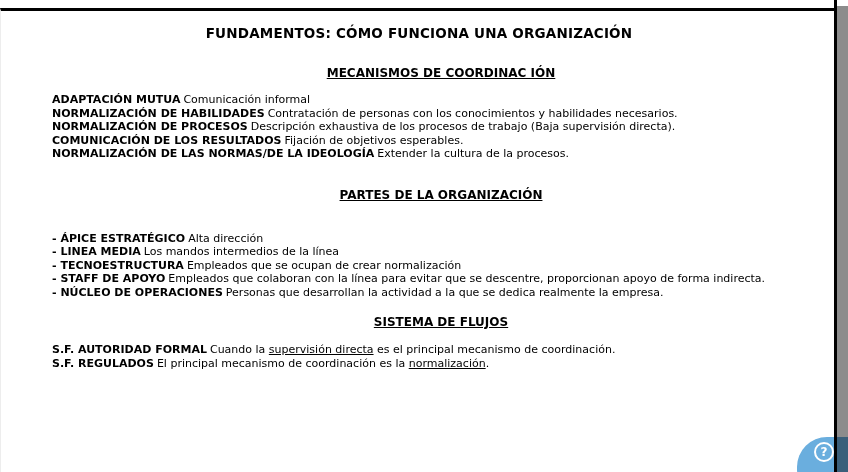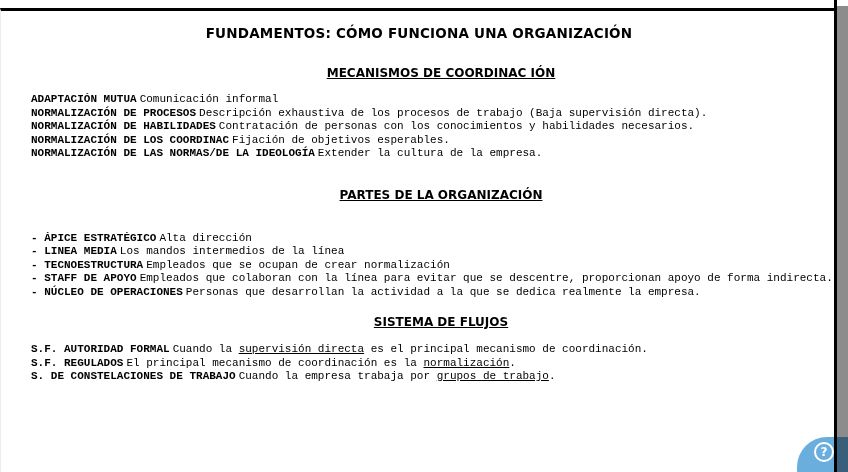--- a/index.html
+++ b/index.html
@@ -56,24 +56,23 @@
     padding-left: 44px;
   }
   .mt-h1 { margin-top: 25px; }
   .mt-b1 { margin-top: 13px; }
   .mt-h2 { margin-top: 27px; }
   .mt-b2 { margin-top: 30px; }
   .mt-h3 { margin-top: 16px; }
   .mt-b3 { margin-top: 14px; }
 
   .items {
-    padding-left: 30px;
+    padding-left: 51px;
     padding-right: 8px;
     overflow: hidden;
-    font-family: Liberation Mono, monospace;
   }
   .row {
     margin: 0;
     font-size: 11px;
     line-height: 13.5px;
     white-space: nowrap;
   }
   .term { font-weight: bold; margin-right: 3px; }
   .u { text-decoration: underline; }
 
@@ -105,40 +104,39 @@
 </head>
 <body>
 
 <div class="page">
 
   <h1 class="doc-title">FUNDAMENTOS: CÓMO FUNCIONA UNA ORGANIZACIÓN</h1>
 
   <h2 class="sec-heading mt-h1">MECANISMOS DE COORDINAC IÓN</h2>
   <div class="items mt-b1">
     <p class="row"><span class="term">ADAPTACIÓN MUTUA</span><span>Comunicación informal</span></p>
+    <p class="row"><span class="term">NORMALIZACIÓN DE HABILIDADES</span><span>Contratación de personas con los conocimientos y habilidades necesarios.</span></p>
     <p class="row"><span class="term">NORMALIZACIÓN DE PROCESOS</span><span>Descripción exhaustiva de los procesos de trabajo (Baja supervisión directa).</span></p>
-    <p class="row"><span class="term">NORMALIZACIÓN DE HABILIDADES</span><span>Contratación de personas con los conocimientos y habilidades necesarios.</span></p>
-    <p class="row"><span class="term">NORMALIZACIÓN DE LOS COORDINAC</span><span>Fijación de objetivos esperables.</span></p>
-    <p class="row"><span class="term">NORMALIZACIÓN DE LAS NORMAS/DE LA IDEOLOGÍA</span><span>Extender la cultura de la empresa.</span></p>
+    <p class="row"><span class="term">COMUNICACIÓN DE LOS RESULTADOS</span><span>Fijación de objetivos esperables.</span></p>
+    <p class="row"><span class="term">NORMALIZACIÓN DE LAS NORMAS/DE LA IDEOLOGÍA</span><span>Extender la cultura de la procesos.</span></p>
   </div>
 
   <h2 class="sec-heading mt-h2">PARTES DE LA ORGANIZACIÓN</h2>
   <div class="items mt-b2">
     <p class="row"><span class="term">- ÁPICE ESTRATÉGICO</span><span>Alta dirección</span></p>
     <p class="row"><span class="term">- LINEA MEDIA</span><span>Los mandos intermedios de la línea</span></p>
     <p class="row"><span class="term">- TECNOESTRUCTURA</span><span>Empleados que se ocupan de crear normalización</span></p>
     <p class="row"><span class="term">- STAFF DE APOYO</span><span>Empleados que colaboran con la línea para evitar que se descentre, proporcionan apoyo de forma indirecta.</span></p>
     <p class="row"><span class="term">- NÚCLEO DE OPERACIONES</span><span>Personas que desarrollan la actividad a la que se dedica realmente la empresa.</span></p>
   </div>
 
   <h2 class="sec-heading mt-h3">SISTEMA DE FLUJOS</h2>
   <div class="items mt-b3">
     <p class="row"><span class="term">S.F. AUTORIDAD FORMAL</span><span>Cuando la </span><span class="u">supervisión directa</span><span> es el principal mecanismo de coordinación.</span></p>
     <p class="row"><span class="term">S.F. REGULADOS</span><span>El principal mecanismo de coordinación es la </span><span class="u">normalización</span><span>.</span></p>
-    <p class="row"><span class="term">S. DE CONSTELACIONES DE TRABAJO</span><span>Cuando la empresa trabaja por </span><span class="u">grupos de trabajo</span><span>.</span></p>
   </div>
 
 </div>
 
 <div class="help-btn">
   <span class="help-circle">?</span>
 </div>
 
 <div class="right-border"></div>
 <div class="page-shadow"></div>

